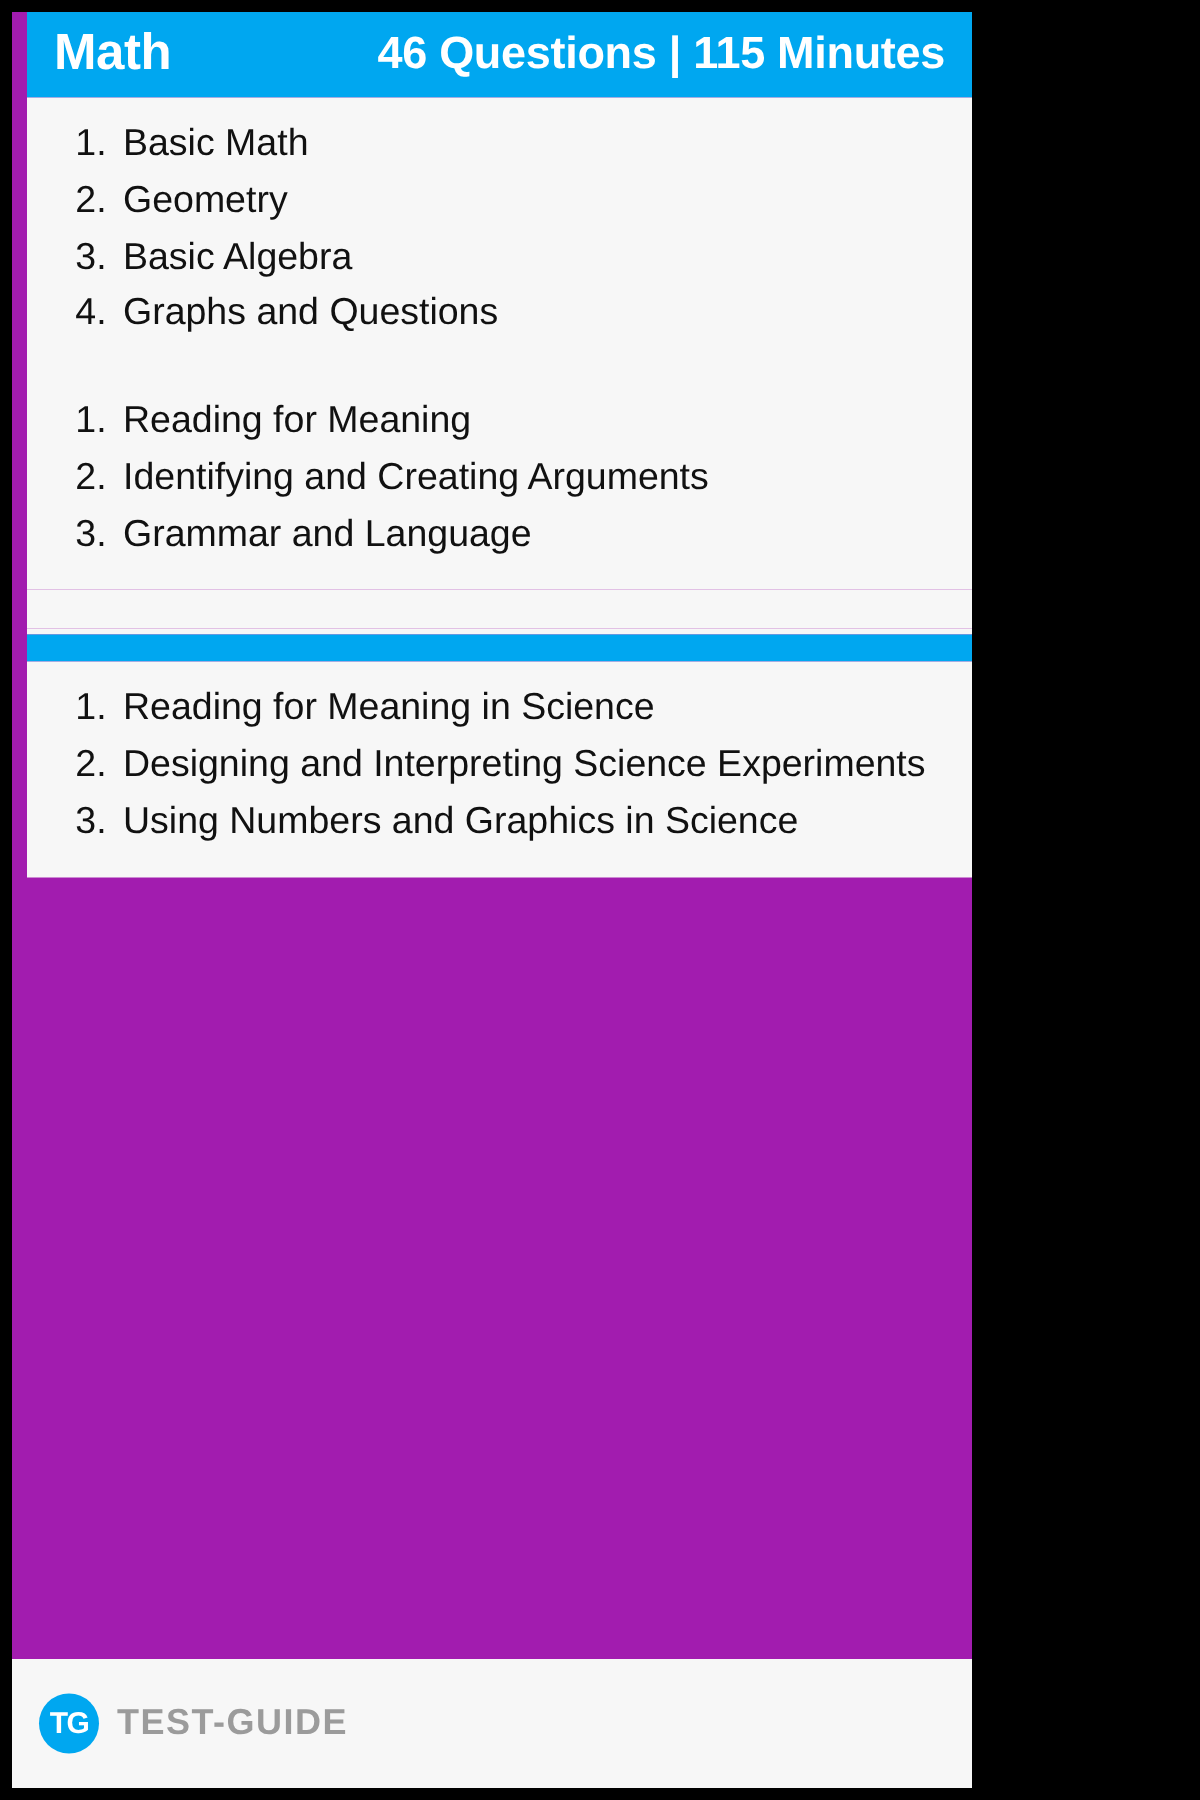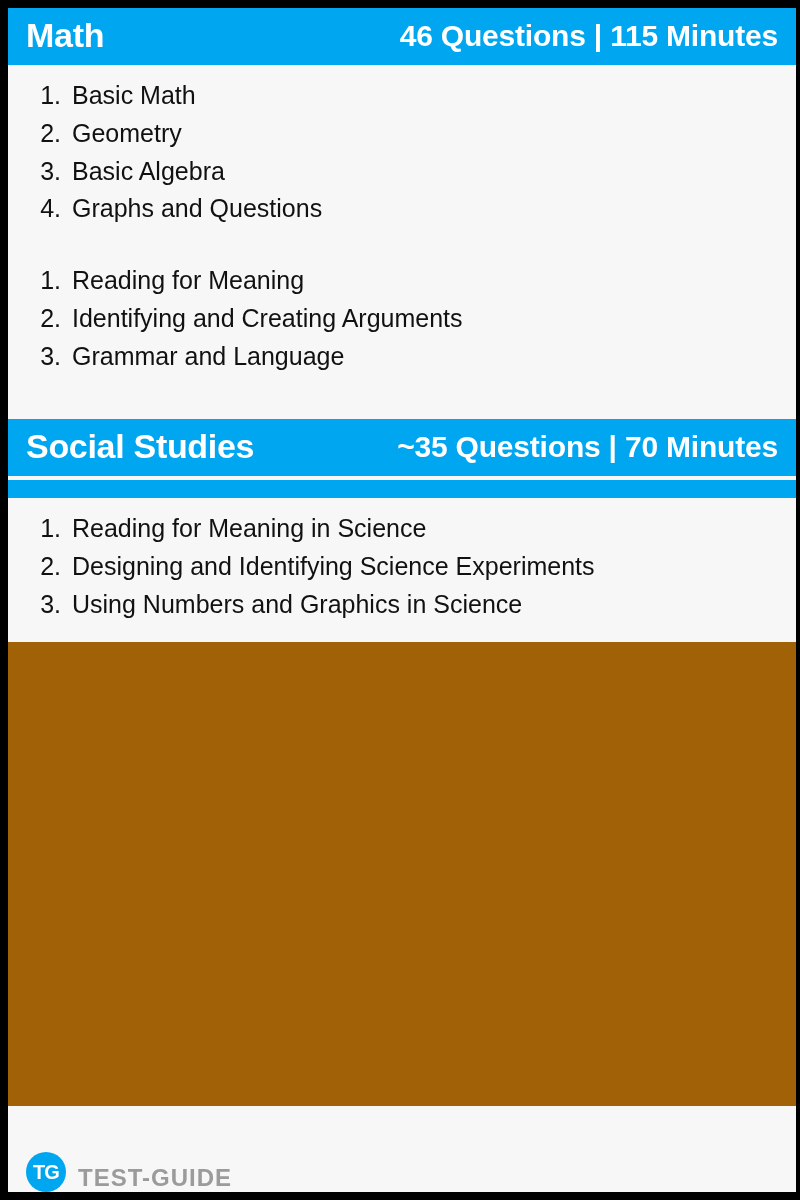--- a/index.html
+++ b/index.html
@@ -10,25 +10,26 @@
   body {
     width: 800px;
     height: 1200px;
     font-family: "Liberation Sans", sans-serif;
     overflow: hidden;
   }
   .page {
     position: absolute;
     left: 8px;
     top: 8px;
-    width: 788px;
+    width: 640px;
     height: 1184px;
-    background: #a16207;
+    background: #a21caf;
     box-sizing: border-box;
     overflow: hidden;
+    padding-left: 10px;
   }
   .section {
     width: 100%;
   }
   .section-header {
     background: #00a7f0;
     color: #ffffff;
     display: flex;
     align-items: center;
     justify-content: space-between;
@@ -71,21 +72,21 @@
   .spacer-sm { height: 4px; background: #f7f7f7; }
   .spacer-md { height: 26px; background: #f7f7f7; }
   .footer {
     position: absolute;
     left: 0;
     bottom: 0;
     width: 100%;
     height: 86px;
     background: #f7f7f7;
     display: flex;
-    align-items: flex-end;
+    align-items: center;
     padding-left: 18px;
     box-sizing: border-box;
   }
   .logo-mark {
     width: 40px;
     height: 40px;
     border-radius: 50%;
     background: #00a7f0;
     position: relative;
     flex: 0 0 auto;
@@ -136,35 +137,31 @@
         <li>Reading for Meaning</li>
         <li>Identifying and Creating Arguments</li>
         <li>Grammar and Language</li>
       </ol>
     </div>
   </div>
 
   <div class="spacer-md"></div>
 
   <div class="section">
-    <div class="section-header">
-      <span class="section-title">Social Studies</span>
-      <span class="section-meta">~35 Questions |  70 Minutes</span>
-    </div>
   </div>
 
   <div class="spacer-sm"></div>
 
   <div class="section">
     <div class="section-header">
     </div>
     <div class="section-body">
       <ol class="topic-list">
         <li>Reading for Meaning in Science</li>
-        <li>Designing and Identifying Science Experiments</li>
+        <li>Designing and Interpreting Science Experiments</li>
         <li>Using Numbers and Graphics in Science</li>
       </ol>
     </div>
   </div>
 
   <div class="footer">
     <div class="logo-mark">
       <span class="glyph">TG</span>
     </div>
     <span class="logo-text">TEST-GUIDE</span>

